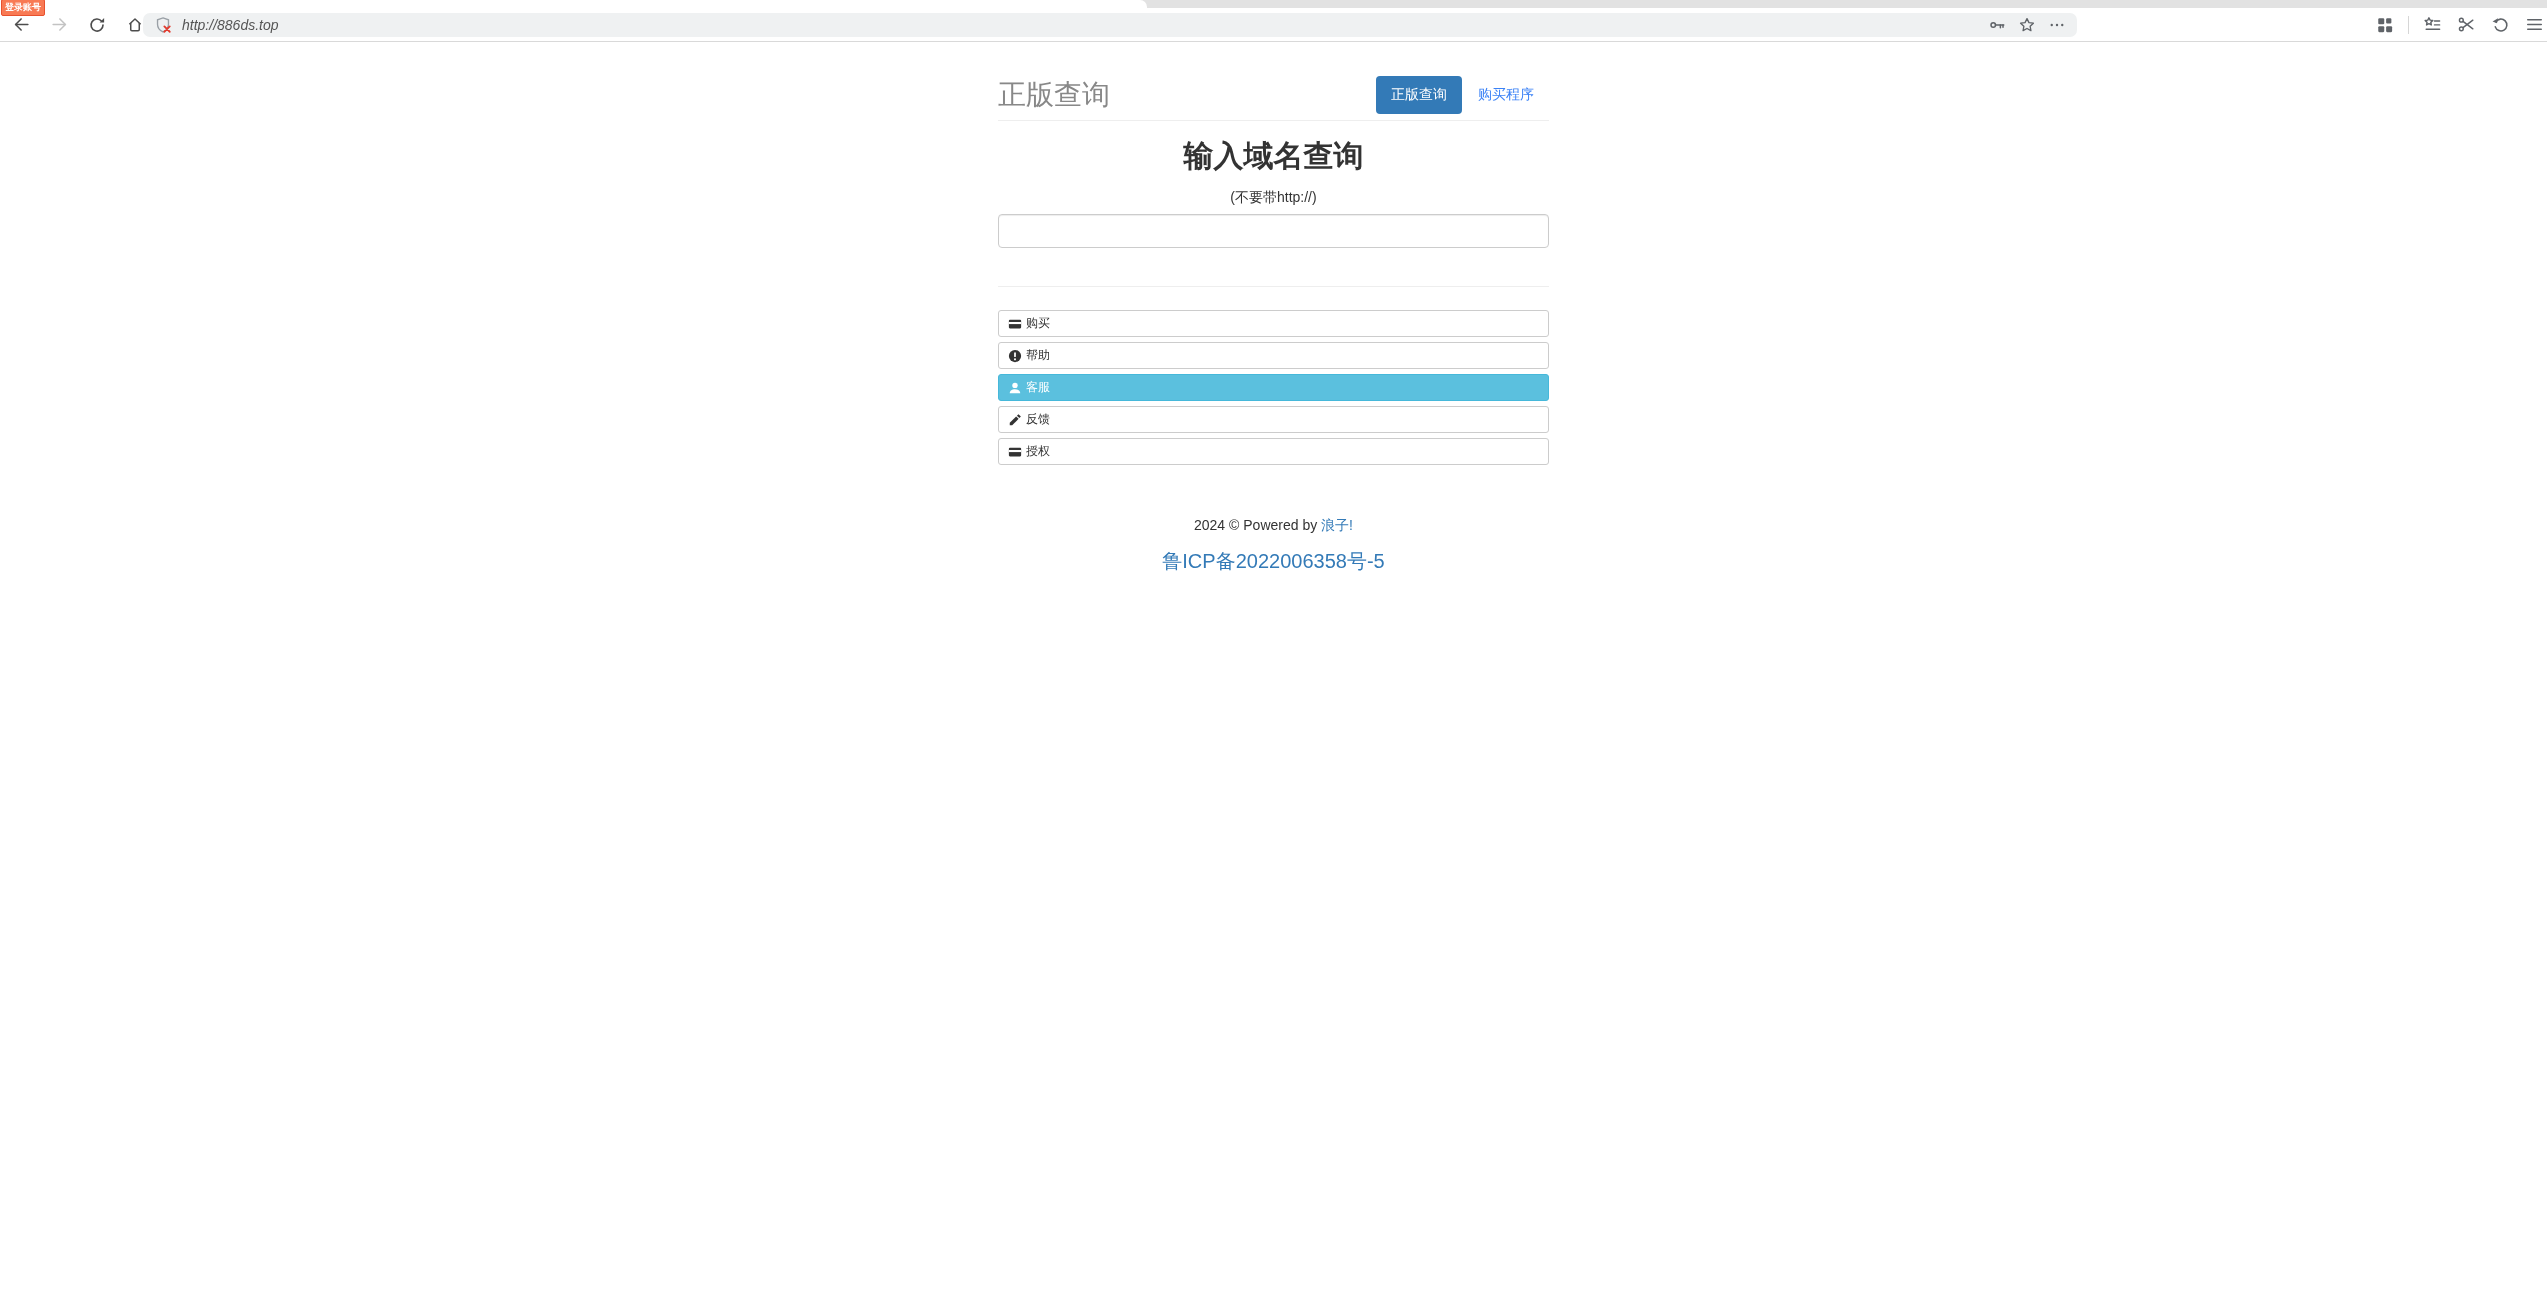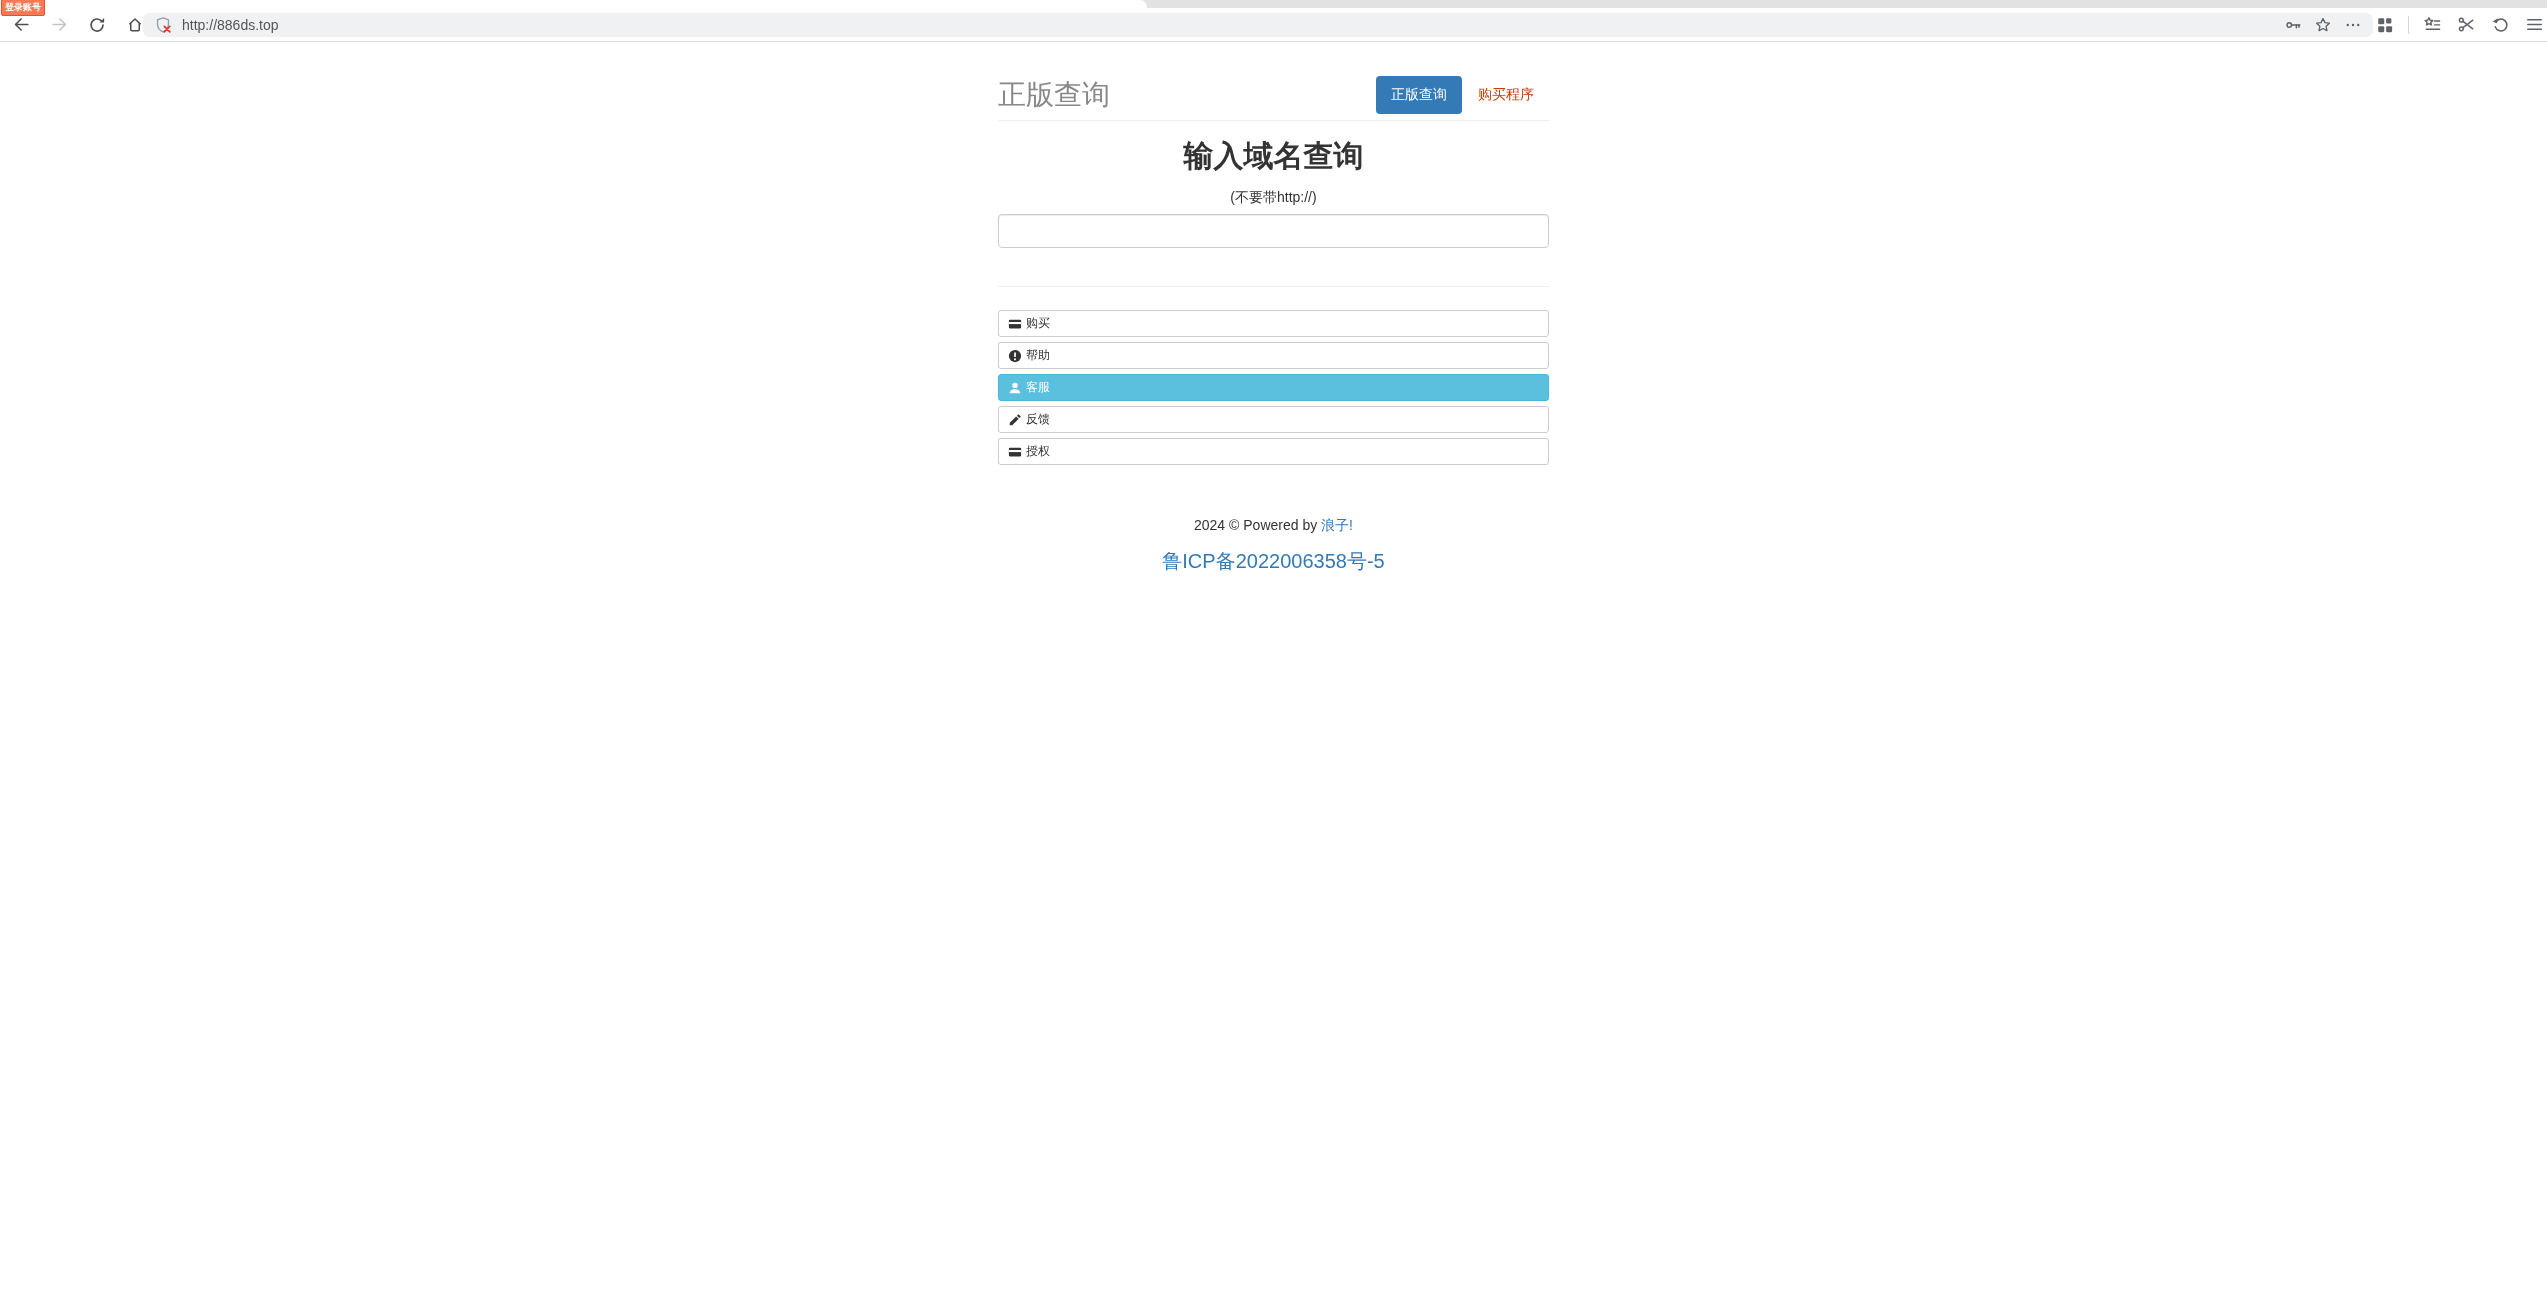--- a/index.html
+++ b/index.html
@@ -12,39 +12,39 @@
     background:#fff; border-top-right-radius:7px; }
   .login-badge { position:absolute; left:1px; top:-1px; z-index:20;
     background:#f87a54; border:1px solid #e8512e; border-radius:2px;
     color:#fff; font-size:9px; line-height:11px; padding:2px 3px; font-weight:bold;
     white-space:nowrap; }
   .toolbar { position:relative; height:33px; background:#fff; }
   .nav-btns { position:absolute; left:10px; top:0; height:100%;
     display:flex; align-items:center; gap:16px; }
   .icon-btn { display:flex; align-items:center; justify-content:center;
     width:22px; height:22px; cursor:pointer; }
-  .omnibox { position:absolute; left:143px; top:5px; width:2230px; height:24px;
+  .omnibox { position:absolute; left:143px; top:5px; width:1934px; height:24px;
     background:#eff1f2; border-radius:7px; display:flex; align-items:center;
-    padding:0 9px; gap:8px; }
+    padding:0 9px; gap:8px;font-style:italic; }
   .url-text { font-size:14px; color:#555; white-space:nowrap; }
   .omni-spacer { flex:1; }
   .right-icons { position:absolute; right:2px; top:0; height:100%;
     display:flex; align-items:center; gap:12px; }
   .vsep { width:1px; height:18px; background:#d6d6d6; }
   .chrome-divider { height:1px; background:#d9d9d9; }
 
   
   .page { padding-top:34px; }
   .container { width:551px; margin:0 auto; }
   .page-header { display:flex; justify-content:space-between; align-items:center; }
   .page-title { font-size:28px; font-weight:400; color:#888; }
   .nav-pills { display:flex; align-items:center; font-size:14px; }
   .pill { padding:10px 15px; border-radius:4px; text-decoration:none; cursor:pointer; }
   .pill.active { background:#337ab7; color:#fff; }
-  .pill.link { color:#c2410c;padding-left:16px; }
+  .pill.link { color:#3b82f6;padding-left:16px; }
   hr.rule { border:0; border-top:1px solid #eee; margin:6px 0 0; }
   .form-heading { margin-top:15px; text-align:center; font-size:30px;
     font-weight:700; color:#333; }
   .form-hint { margin-top:12px; text-align:center; font-size:14px; color:#333; }
   .domain-input { margin-top:7px; width:100%; height:34px; border:1px solid #ccc;
     border-radius:4px; padding:6px 12px; font-size:14px; color:#555; outline:none;
     box-shadow:inset 0 1px 1px rgba(0,0,0,.075); }
   .submit-btn { margin-top:19px; width:100%; height:37px; background:#337ab7;
     border:1px solid #2e6da4; border-radius:4px; color:#fff; font-size:15px;
     cursor:pointer; font-family:inherit; }

